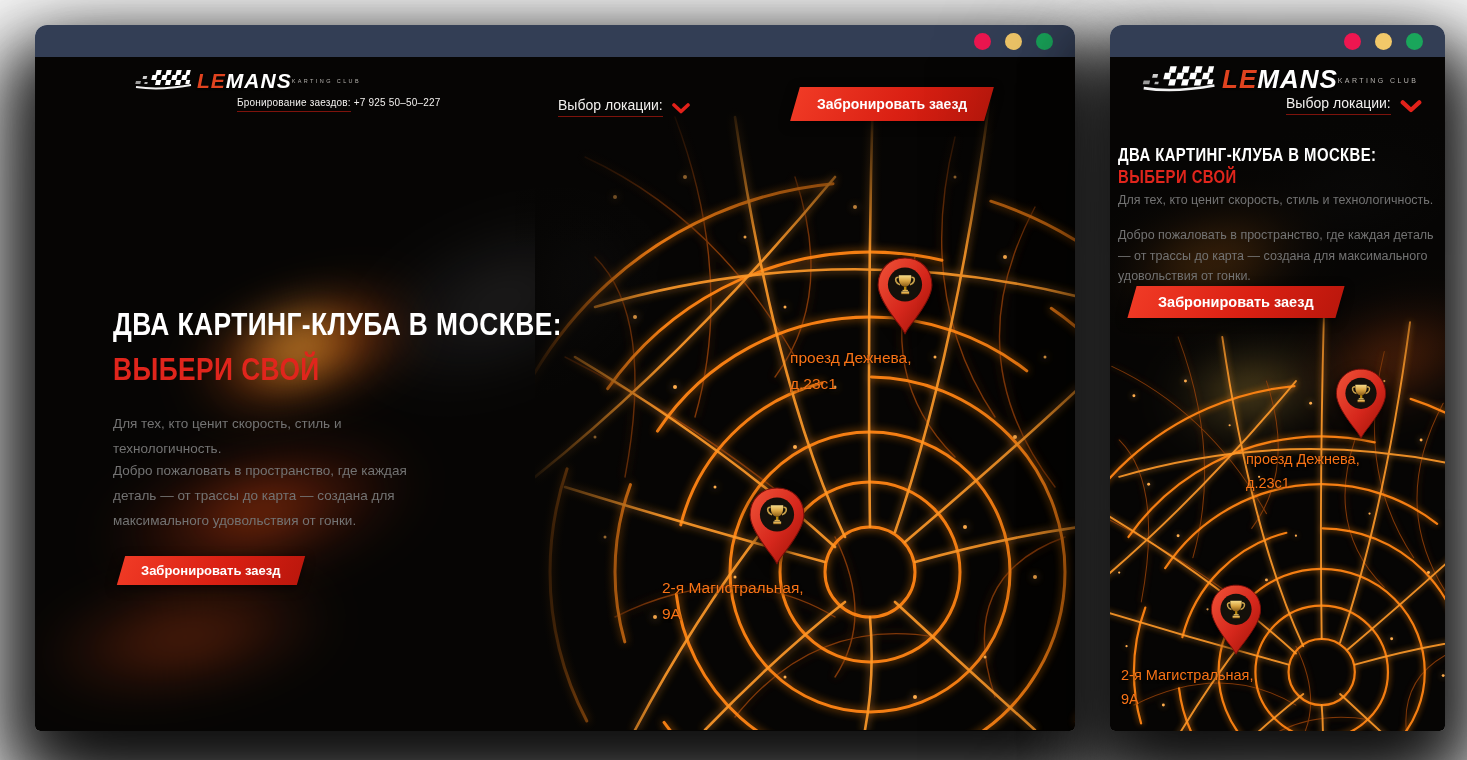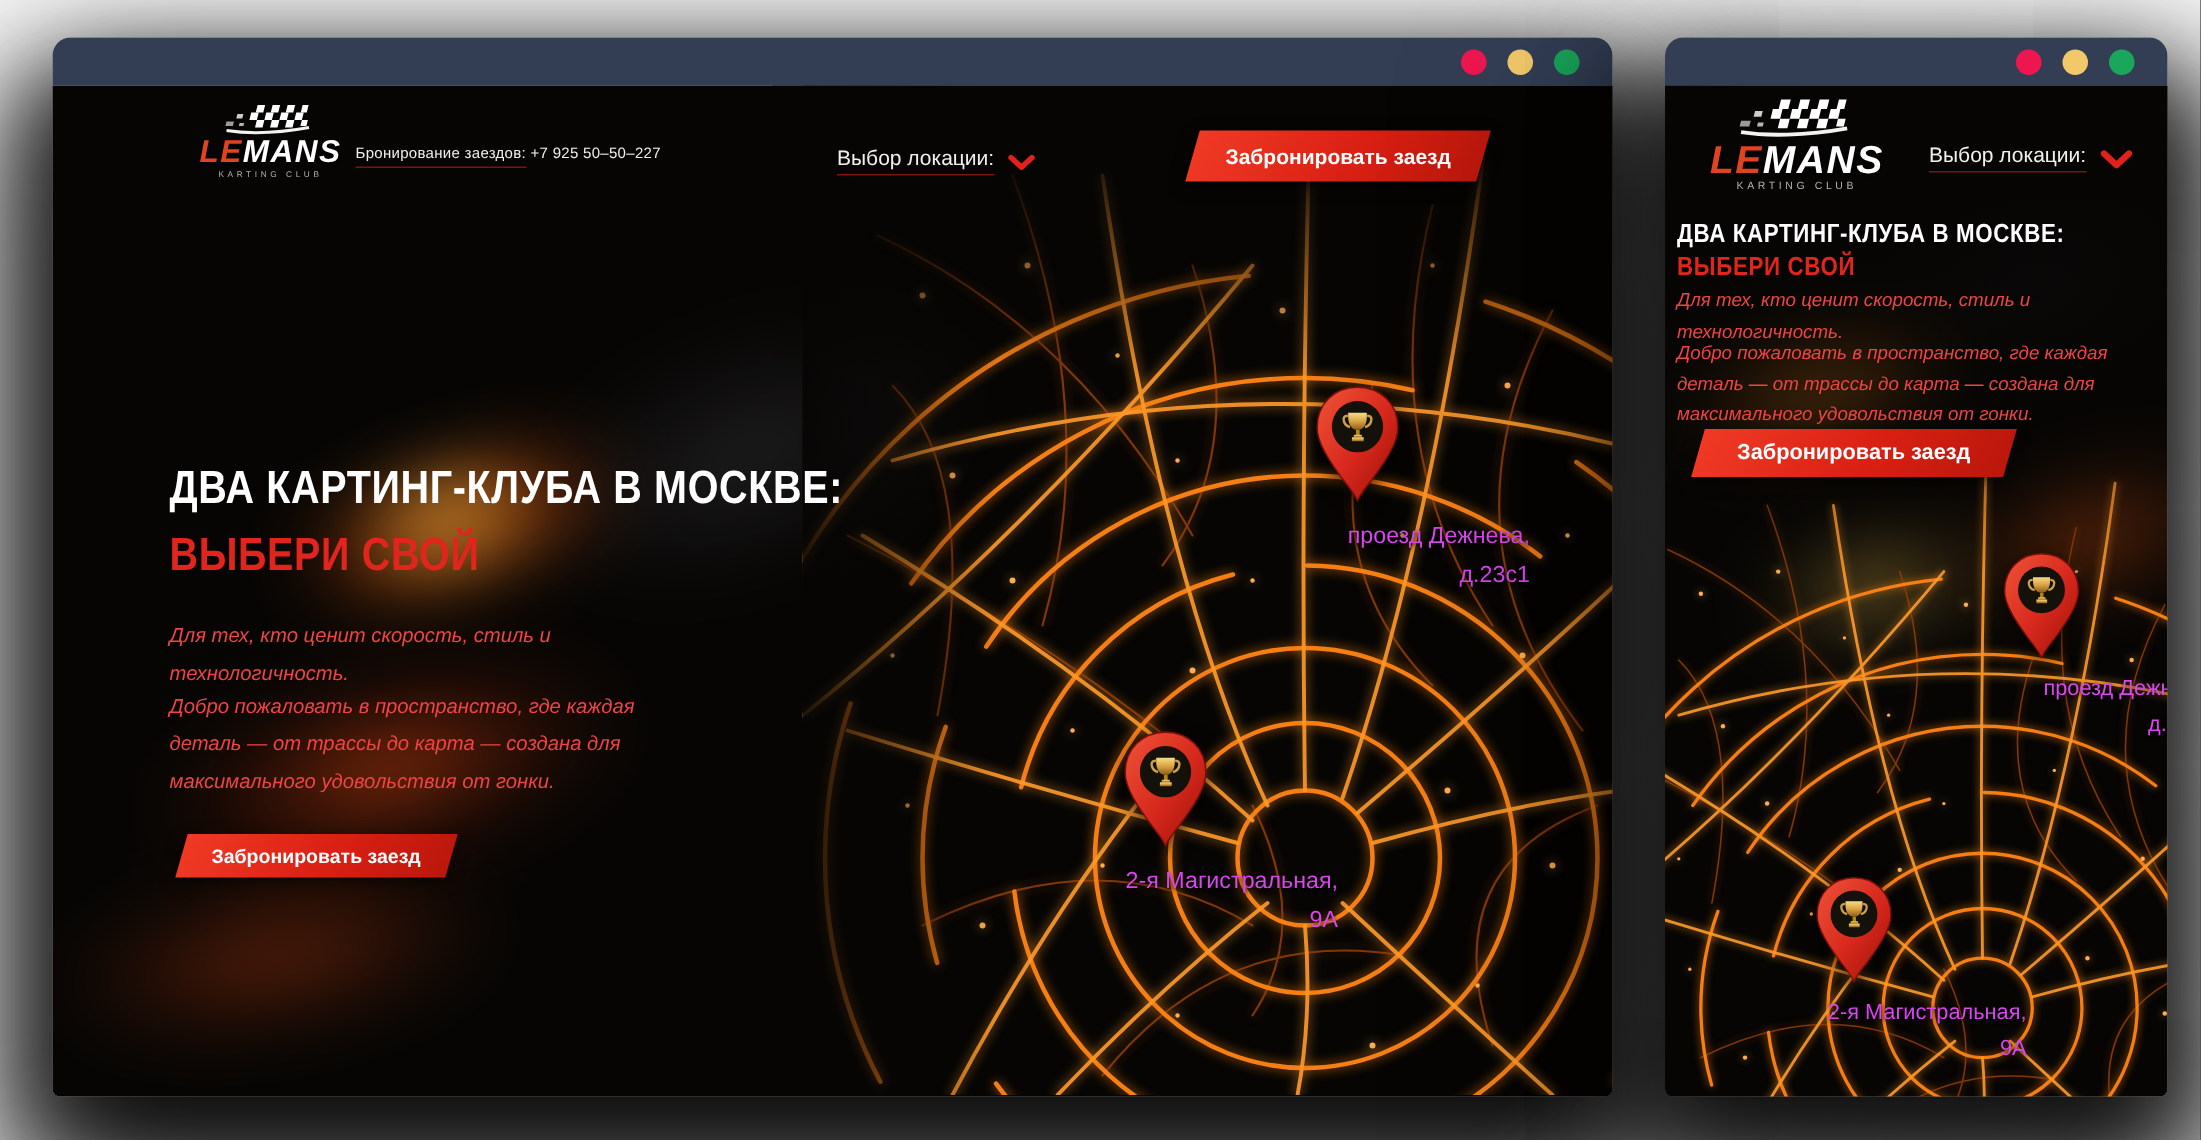--- a/index.html
+++ b/index.html
@@ -66,21 +66,21 @@
   .mobile  .map-wrap { left:-35px; bottom:-62px; width:405px; height:505px; }
   .map-wrap svg { width:100%; height:100%; display:block; }
   .map-fade-top { position:absolute; left:0; right:0; top:0; height:200px; pointer-events:none;
                   background:linear-gradient(#060504 18%, rgba(6,5,4,0)); }
   .desktop .map-fade-top { height:195px; }
   .mobile  .map-fade-top { height:330px; }
   .map-fade-left { position:absolute; left:0; top:0; bottom:0; width:130px; pointer-events:none;
                    background:linear-gradient(90deg, rgba(6,5,4,.9), rgba(6,5,4,0)); }
 
   
-  .logo { position:absolute; display:flex; flex-direction:column; align-items:center; }
+  .logo { position:absolute; display:flex; align-items:center; }
   .desktop .logo { left:98px; top:12px; }
   .mobile  .logo { left:30px; top:8px; }
   .logo-text { font-style:italic; font-weight:700; letter-spacing:1px; line-height:1;
                text-shadow:0 1px 2px rgba(0,0,0,.8); }
   .desktop .logo-text { font-size:21px; }
   .mobile  .logo-text { font-size:26px; }
   .logo-le   { color:#e0431f; }
   .logo-mans { color:#ffffff; }
   .logo-sub  { color:#b5b2ae; letter-spacing:2.4px; margin-top:2px; }
   .desktop .logo-sub { font-size:5.5px; }
@@ -108,32 +108,32 @@
   .desktop .btn-hero { left:86px;  top:499px; padding:7px 20px; font-size:13px; }
   .mobile  .btn-hero { left:22px;  top:229px; padding:8px 26px; font-size:14.5px; }
 
   
   .h-line { position:absolute; font-weight:700; white-space:nowrap;
             transform:scaleX(.85); transform-origin:left center; letter-spacing:.5px; }
   .desktop .h1 { left:78px; top:250px; font-size:31px; color:#ffffff; }
   .desktop .h2 { left:78px; top:295px; font-size:31px; color:#e0251c; }
   .mobile  .h1 { left:8px;  top:88px;  font-size:17.5px; color:#ffffff; }
   .mobile  .h2 { left:8px;  top:110px; font-size:17.5px; color:#e0251c; }
-  .para { position:absolute; color:#ef4444;font-style:italic; }
+  .para { position:absolute; color:#737373; }
   .desktop .p1 { left:78px; top:355px; width:318px; font-size:13.5px; line-height:1.85; }
   .desktop .p2 { left:78px; top:402px; width:322px; font-size:13.5px; line-height:1.85; }
   .mobile  .p1 { left:8px;  top:133px; width:322px; font-size:12.5px; line-height:1.65; }
   .mobile  .p2 { left:8px;  top:168px; width:326px; font-size:12.5px; line-height:1.65; }
 
   
   .map-pin { position:absolute; width:0; height:0; cursor:pointer; }
   .pin-svg { position:absolute; transform:translateX(-50%); left:0; top:0;
              filter:drop-shadow(0 4px 6px rgba(0,0,0,.7)); }
   .pin-label { position:absolute; transform:translateX(-50%); left:0; width:230px;
-               text-align:right; color:#d946ef; line-height:1.65;
+               text-align:left; color:#f97316; line-height:1.65;
                text-shadow:0 1px 3px rgba(0,0,0,.9); }
   .desktop .pin-label { top:88px; font-size:15.5px; }
   .mobile  .pin-label { top:80px; font-size:14.5px; }
   .desktop .pin-dezhneva      { left:870px; top:200px; }
   .desktop .pin-magistralnaya { left:742px; top:430px; }
   .mobile  .pin-dezhneva      { left:251px; top:311px; }
   .mobile  .pin-magistralnaya { left:126px; top:527px; }
   .desktop .pin-svg { width:58px; height:85px; }
   .mobile  .pin-svg { width:53px; height:78px; }
 </style>

